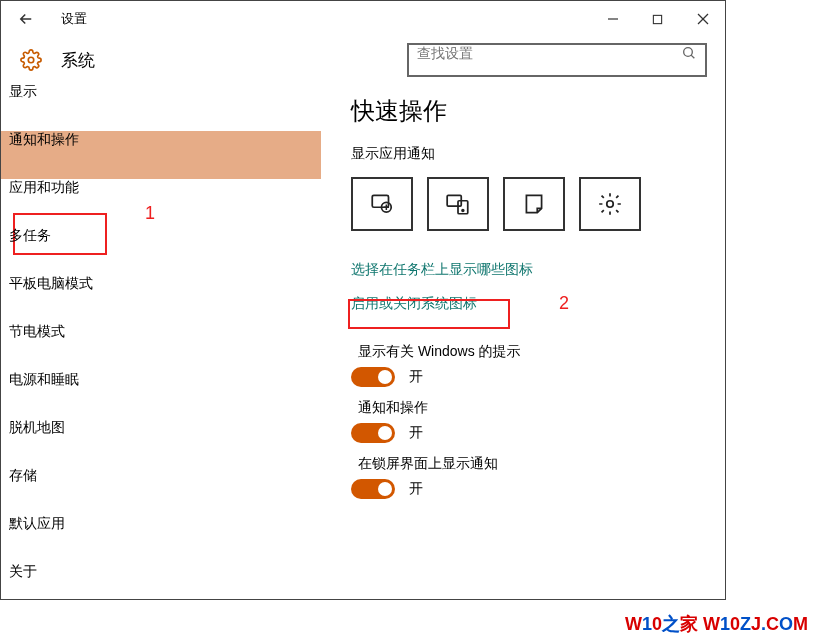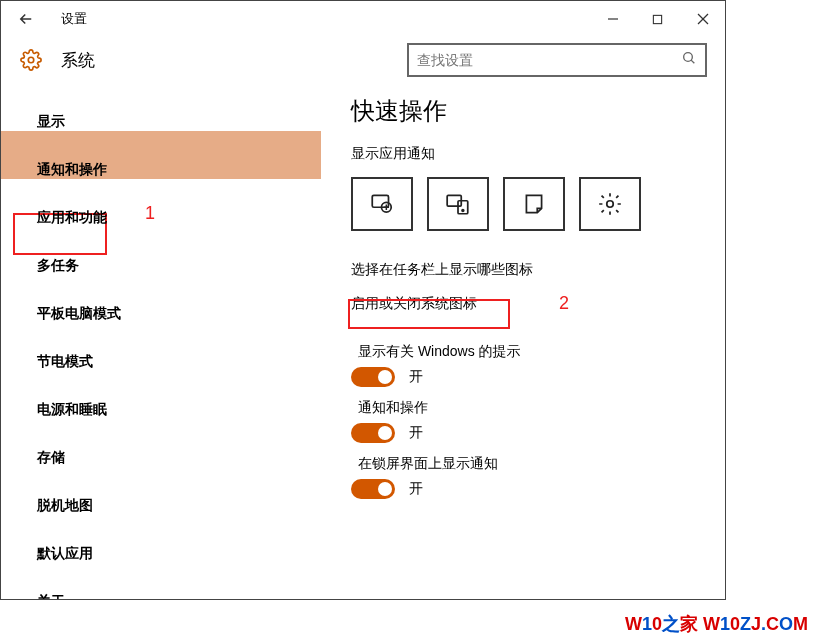--- a/index.html
+++ b/index.html
@@ -9,38 +9,38 @@
   .titlebar .back { width: 50px; height: 36px; display:flex; align-items:center; justify-content:center; font-size: 18px; }
   .titlebar .title { font-size: 13px; margin-left: 10px; }
   .titlebar .spacer { flex: 1; }
   .winbtn { width: 45px; height: 36px; display:flex; align-items:center; justify-content:center; font-size:13px; }
   .winbtn.close { font-size: 14px; }
   .header2 { height: 46px; display:flex; align-items:center; padding: 0 18px; }
   .gear { width: 24px; height: 24px; margin-right: 18px; color:#c75b00; display:flex; align-items:center; justify-content:center; }
   .gear svg { width:22px; height:22px; }
   .header2 .htitle { font-size: 17px; font-weight: 500; }
   .header2 .spacer { flex:1; }
-  .searchbox { width: 300px; height: 34px; border: 2px solid #666; display:flex; align-items:center; padding: 0 8px; }
+  .searchbox { width: 300px; height: 34px; border: 2px solid #666; display:flex; align-items:flex-start; padding: 0 8px; }
   .searchbox input { flex:1; border:none; outline:none; font-size: 14px; background: transparent; }
   .searchbox .sicon { color:#555; }
   .content { display:flex; height: calc(100% - 82px); }
   .sidebar { width: 320px; position: relative; overflow-y: auto; }
   .sidebar::-webkit-scrollbar, .main::-webkit-scrollbar { width: 6px; }
   .sidebar::-webkit-scrollbar-thumb, .main::-webkit-scrollbar-thumb { background:#b8b8b8; }
-  .nav-item { height: 48px; display:flex; align-items:flex-end; padding-left: 36px; font-size: 14px; position:relative;font-weight:bold; }
+  .nav-item { height: 48px; display:flex; align-items:flex-start; padding-left: 8px; font-size: 14px; position:relative; }
   .nav-item.selected { background: #e6ac87; }
   .redbox1 { position:absolute; left:12px; top:130px; width:94px; height:42px; border:2px solid #ee2020; pointer-events:none; }
   .redlabel1 { position:absolute; left:144px; top:120px; color:#ee2020; font-size:18px; }
   .main { flex:1; overflow-y:auto; padding: 12px 30px 0 30px; position:relative; }
   h2.section { font-size: 24px; font-weight: normal; margin-bottom: 18px; }
   .subhead { font-size: 14px; margin-bottom: 14px; }
   .tilerow { display:flex; gap: 14px; margin-bottom: 30px; }
   .tile { width: 62px; height: 54px; border: 2px solid #333; display:flex; align-items:center; justify-content:center; }
   .tile svg { width: 26px; height: 26px; stroke:#222; fill:none; stroke-width:1.6; }
-  a.link { display:block; color: #000000; text-decoration:none; font-size: 14px; margin-bottom: 16px; }
+  a.link { display:block; color: #0f766e; text-decoration:none; font-size: 14px; margin-bottom: 16px; }
   .redbox2 { position:absolute; left:27px; top:216px; width:162px; height:30px; border:2px solid #ee2020; pointer-events:none; }
   .redlabel2 { position:absolute; left:238px; top:210px; color:#ee2020; font-size:18px; }
   .notif-section { margin-top: 30px; }
   .setting-row { margin-bottom: 12px; }
   .setting-label { font-size: 14px; margin-bottom: 6px; margin-left: 7px; }
   .toggle-row { display:flex; align-items:center; gap: 14px; }
   .toggle { width: 44px; height: 20px; border-radius: 10px; background:#d25700; position:relative; }
   .toggle::after { content:""; position:absolute; right:3px; top:3px; width:14px; height:14px; background:#fff; border-radius:50%; }
   .toggle-state { font-size: 14px; }
   .watermark { position:absolute; right:8px; bottom:4px; font-size: 18px; font-weight:700; }
@@ -117,24 +117,24 @@
         <div class="nav-item">
           <span>平板电脑模式</span>
         </div>
         <div class="nav-item">
           <span>节电模式</span>
         </div>
         <div class="nav-item">
           <span>电源和睡眠</span>
         </div>
         <div class="nav-item">
+          <span>脱机地图</span>
+        </div>
+        <div class="nav-item">
           <span>存储</span>
-        </div>
-        <div class="nav-item">
-          <span>脱机地图</span>
         </div>
         <div class="nav-item">
           <span>默认应用</span>
         </div>
         <div class="nav-item">
           <span>关于</span>
         </div>
       </div>
 
     <div class="main">

